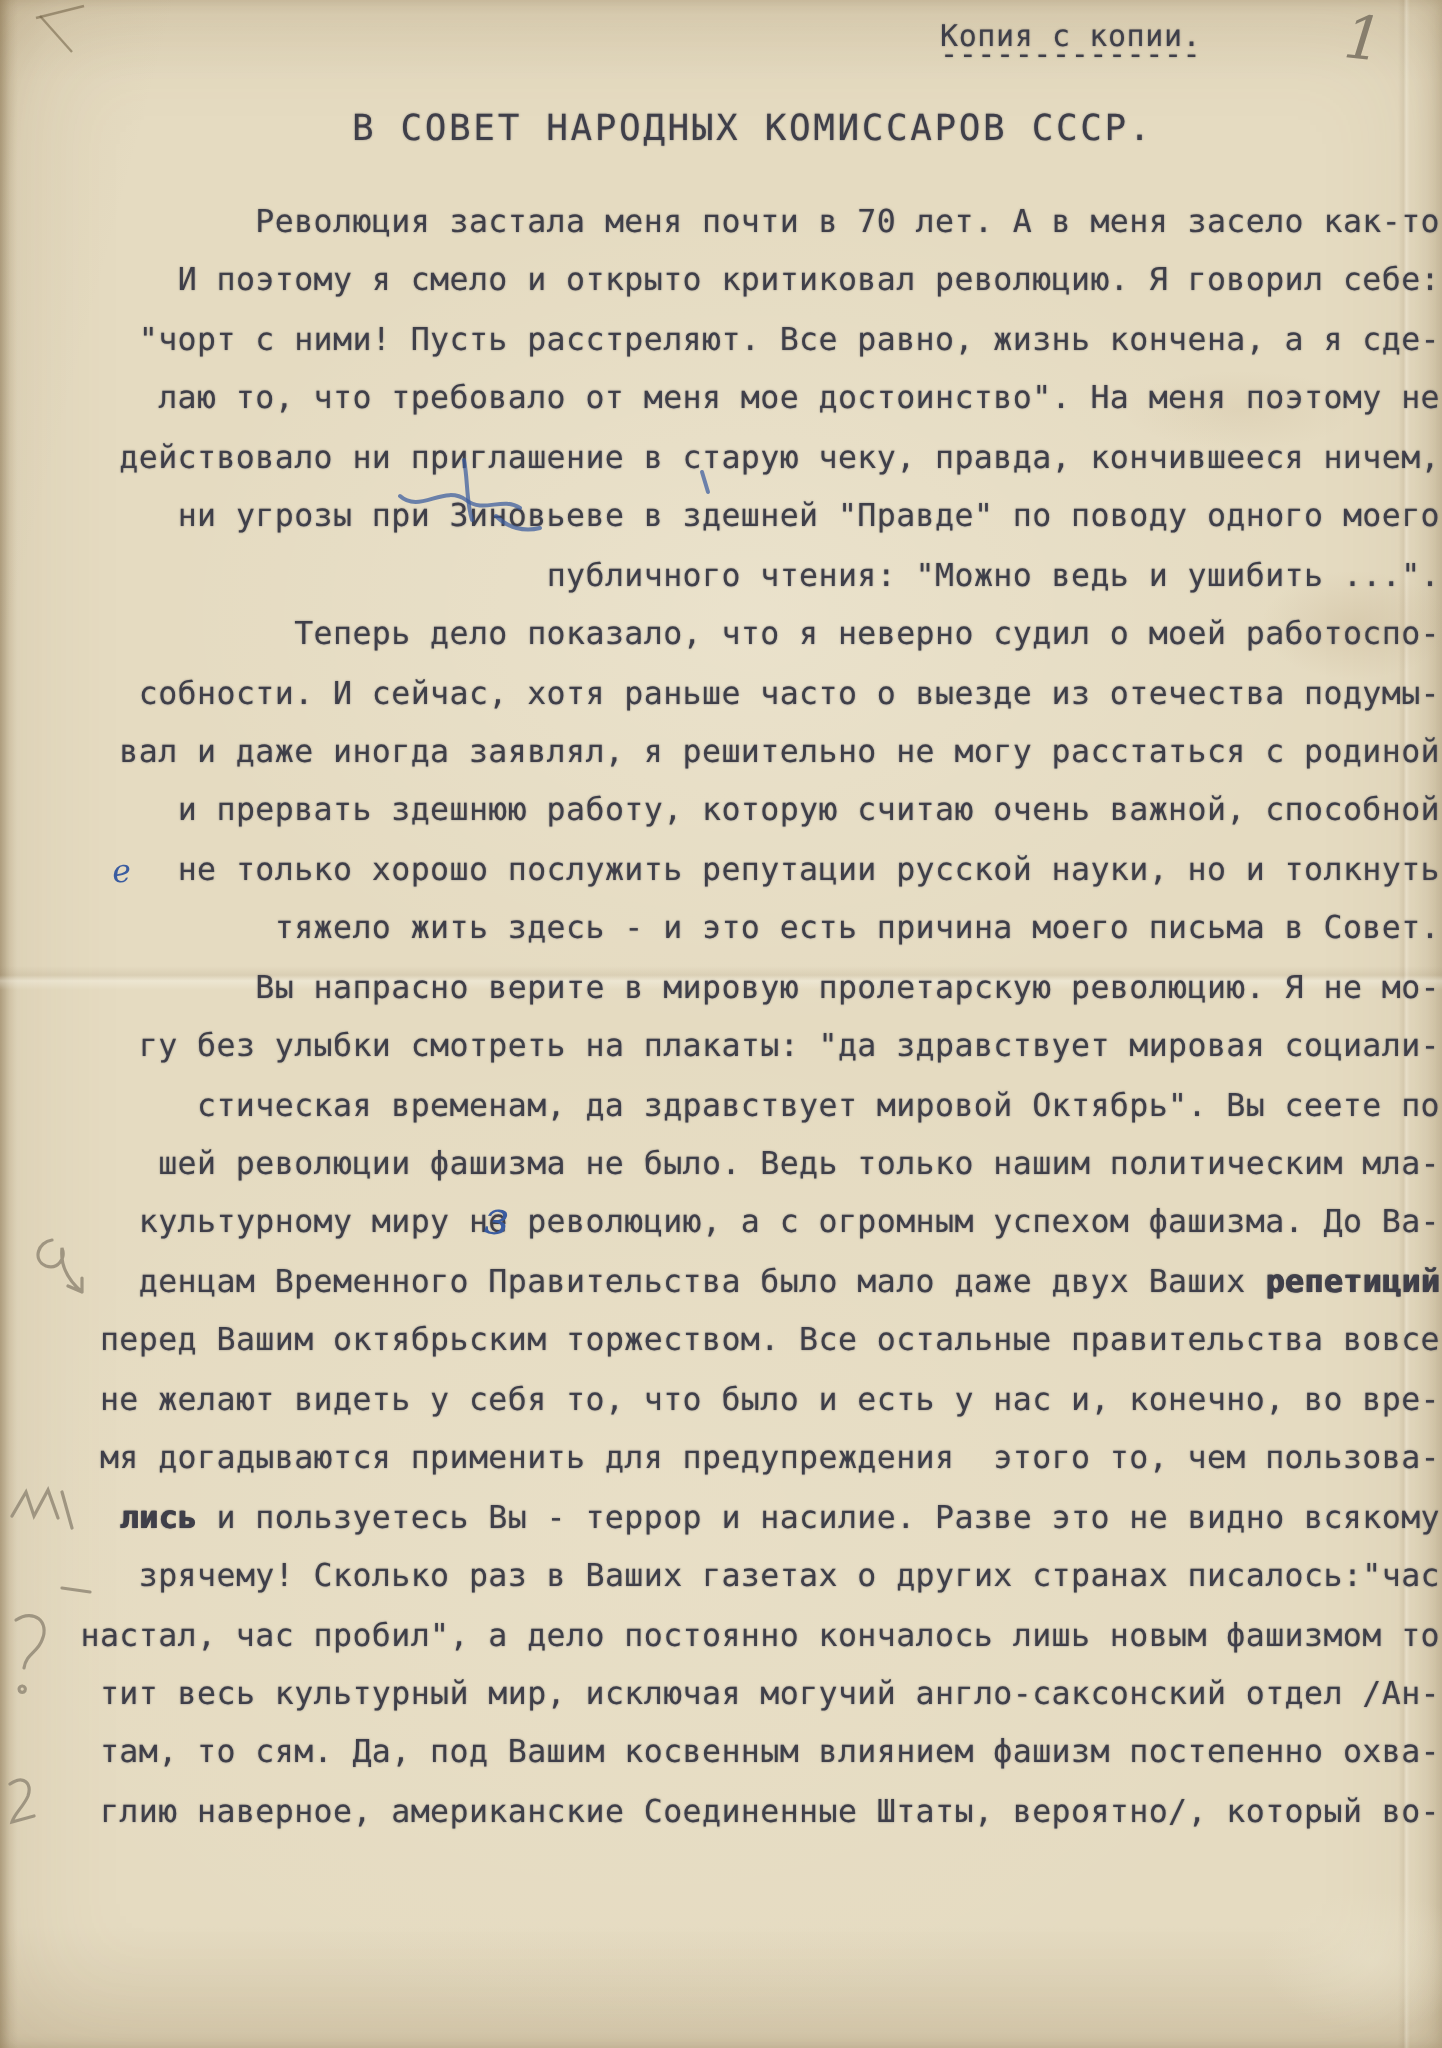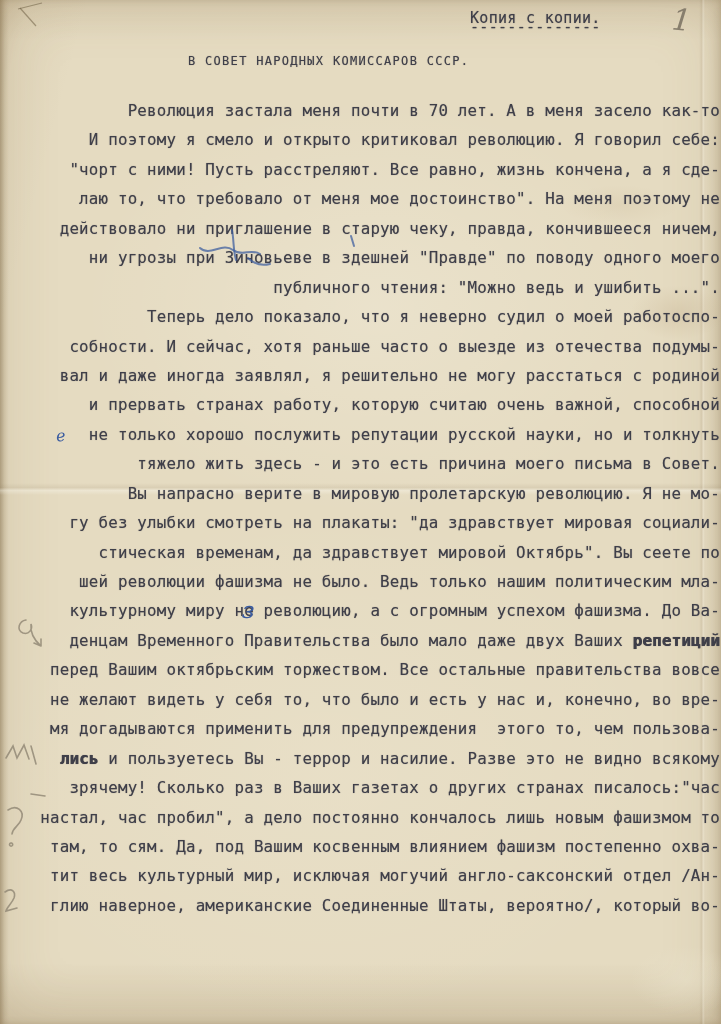--- a/index.html
+++ b/index.html
@@ -32,21 +32,21 @@
     background:radial-gradient(ellipse, rgba(150,118,75,0.08), rgba(150,118,75,0) 70%);}
   .stain-3{position:absolute;left:630px;top:945px;width:110px;height:70px;border-radius:50%;
     background:radial-gradient(ellipse, rgba(235,228,205,0.5), rgba(235,228,205,0) 70%);}
 
   .typed{color:#3f3f49;text-shadow:0 0 1px rgba(63,63,73,0.55);}
   .stamp{position:absolute;left:470px;top:9px;font-size:15px;letter-spacing:0.3px;}
   .stamp-underline{margin-top:-9px;letter-spacing:0.3px;}
   .page-number{position:absolute;left:672px;top:3px;width:30px;
     font-family:"DejaVu Serif","Liberation Serif",serif;font-style:italic;
     font-size:30px;color:#877e6d;transform:rotate(6deg);}
-  .doc-title{position:absolute;left:188px;top:54px;font-size:12px;letter-spacing:1.3px;}
+  .doc-title{position:absolute;left:176px;top:54px;font-size:18px;letter-spacing:1.3px;}
   .typed-lines{position:absolute;left:29px;top:96px;width:691px;
     font-size:15.8px;letter-spacing:0.2px;text-align:right;}
   .line{white-space:pre;height:29.45px;line-height:29.45px;}
   .line b{font-weight:bold;text-shadow:0.6px 0 0 currentColor, 0 0 1px rgba(63,63,73,0.6);margin-top:44px;}
 
   .pencil-svg{position:absolute;left:0;top:600px;}
   .pencil-svg path{stroke:#938a77;stroke-width:1.6;fill:none;stroke-linecap:round;opacity:0.85;}
   .corner-svg{position:absolute;left:0;top:0;}
   .corner-svg path{stroke:rgba(110,95,68,0.55);stroke-width:1.2;fill:none;}
   .blue-svg{position:absolute;left:188px;top:224px;}
@@ -86,37 +86,37 @@
       <div class="line">          Революция застала меня почти в 70 лет. А в меня засело как-то</div>
       <div class="line">И поэтому я смело и открыто критиковал революцию. Я говорил себе:</div>
       <div class="line">"чорт с ними! Пусть расстреляют. Все равно, жизнь кончена, а я сде-</div>
       <div class="line">лаю то, что требовало от меня мое достоинство". На меня поэтому не</div>
       <div class="line">действовало ни приглашение в старую чеку, правда, кончившееся ничем,</div>
       <div class="line">ни угрозы при Зиновьеве в здешней "Правде" по поводу одного моего</div>
       <div class="line">публичного чтения: "Можно ведь и ушибить ...".</div>
       <div class="line">          Теперь дело показало, что я неверно судил о моей работоспо-</div>
       <div class="line">собности. И сейчас, хотя раньше часто о выезде из отечества подумы-</div>
       <div class="line">вал и даже иногда заявлял, я решительно не могу расстаться с родиной</div>
-      <div class="line">и прервать странах работу, которую считаю очень важной, способной</div>
+      <div class="line">и прервать здешнюю работу, которую считаю очень важной, способной</div>
       <div class="line">не только хорошо послужить репутации русской науки, но и толкнуть</div>
       <div class="line">тяжело жить здесь - и это есть причина моего письма в Совет.</div>
       <div class="line">          Вы напрасно верите в мировую пролетарскую революцию. Я не мо-</div>
       <div class="line">гу без улыбки смотреть на плакаты: "да здравствует мировая социали-</div>
       <div class="line">стическая временам, да здравствует мировой Октябрь". Вы сеете по</div>
       <div class="line">шей революции фашизма не было. Ведь только нашим политическим мла-</div>
       <div class="line">культурному миру не революцию, а с огромным успехом фашизма. До Ва-</div>
       <div class="line">денцам Временного Правительства было мало даже двух Ваших <b>репетиций</b></div>
       <div class="line">перед Вашим октябрьским торжеством. Все остальные правительства вовсе</div>
       <div class="line">не желают видеть у себя то, что было и есть у нас и, конечно, во вре-</div>
       <div class="line">мя догадываются применить для предупреждения  этого то, чем пользова-</div>
       <div class="line"><b>лись</b> и пользуетесь Вы - террор и насилие. Разве это не видно всякому</div>
       <div class="line">зрячему! Сколько раз в Ваших газетах о других странах писалось:"час</div>
       <div class="line">настал, час пробил", а дело постоянно кончалось лишь новым фашизмом то</div>
+      <div class="line">тит весь культурный мир, исключая могучий англо-саксонский отдел /Ан-</div>
       <div class="line">там, то сям. Да, под Вашим косвенным влиянием фашизм постепенно охва-</div>
-      <div class="line">тит весь культурный мир, исключая могучий англо-саксонский отдел /Ан-</div>
       <div class="line">глию наверное, американские Соединенные Штаты, вероятно/, который во-</div>
     </div>
 
   <svg class="pencil-svg" width="60" height="330" viewBox="0 0 60 330">
     <path d="M26 20 c-7 1 -10 10 -3 13 c6 2 10 -4 8 -9 c-1 9 3 16 10 22 m0 0 l-7 -3 m7 3 l0 -7"></path>
     <path d="M6 158 l7 -12 l4 12 l7 -13 l5 14 M31 146 l5 18"></path>
     <path d="M31 194 l14 2"></path>
     <path d="M8 210 c9 -6 17 1 13 10 c-2 6 -8 7 -9 14 m-1 9 a1.6 1.6 0 1 0 0.2 0"></path>
     <path d="M5 292 c7 -5 11 0 9 6 c-2 5 -7 9 -8 13 l11 -3"></path>
     <path d="M14 352 l2 2"></path>

